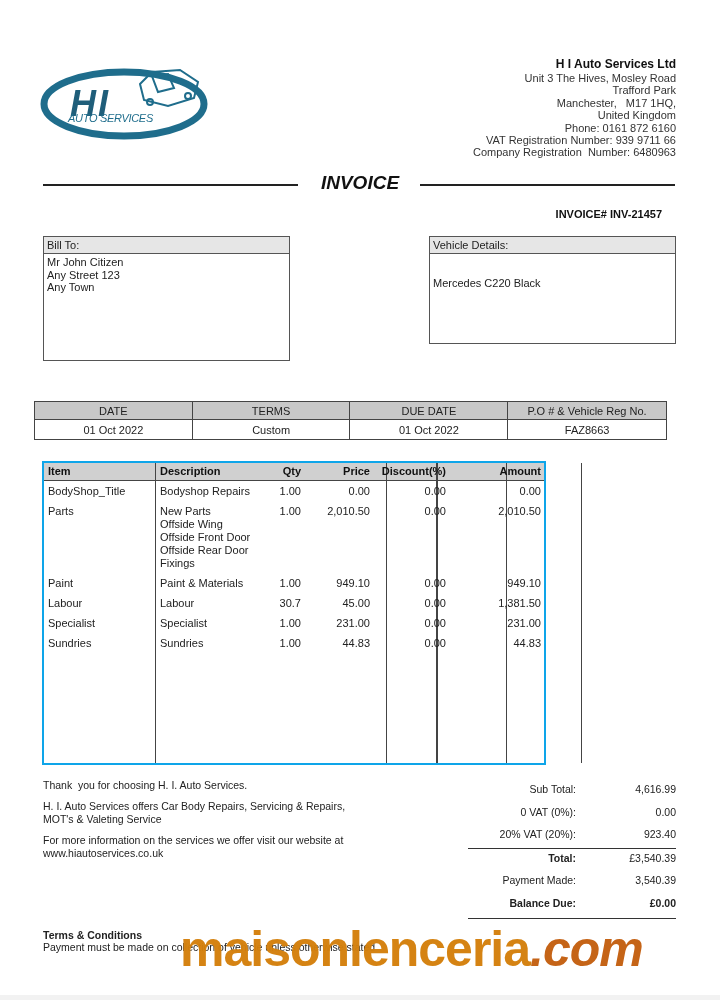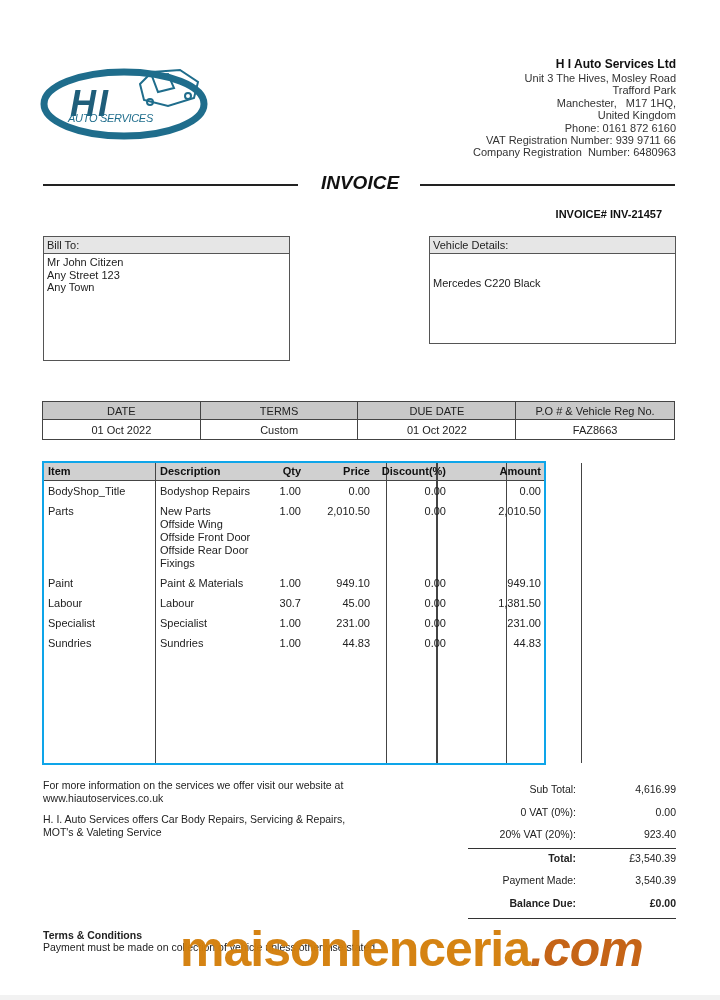--- a/index.html
+++ b/index.html
@@ -25,21 +25,21 @@
   
   .box { border: 1px solid #555; background: #fff; }
   .box .head { background: #e6e6e6; border-bottom: 1px solid #555; font-size: 11px; padding: 2px 3px; height: 17px; color: #222; }
   .box .body { font-size: 11px; padding: 2px 3px; line-height: 12.5px; color: #222; }
   #billto { left: 43px; top: 236px; width: 247px; height: 125px; }
   #vehicle { left: 429px; top: 236px; width: 247px; height: 108px; }
   #vehicle .body { padding-top: 22px; line-height: 14px; }
 
   
   table { border-collapse: collapse; }
-  #info { left: 42px; top: 401px; width: 633px; font-size: 11px; }
+  #info { left: 34px; top: 401px; width: 633px; font-size: 11px; }
   #info th { background: #c8c8c8; font-weight: normal; border: 1px solid #444; height: 18px; text-align: center; color: #222; }
   #info td { border: 1px solid #444; height: 20px; text-align: center; color: #222; }
 
   
   #items { left: 42px; top: 461px; width: 504px; height: 304px; border: 2px solid #0ea5e9; padding-left: 40px; }
   .col { position: absolute; top: 0; bottom: 0; border-right: 1px solid #444; }
   .hdrrow { position: absolute; left: 0; right: 0; top: 0; height: 18px; background: #d0d0d0; border-bottom: 1px solid #444; }
   .hcell { position: absolute; top: 2px; font-size: 11px; font-weight: bold; color: #111; }
   .cell { position: absolute; font-size: 11px; color: #222; line-height: 13px; }
   .r { text-align: right; }
@@ -192,22 +192,23 @@
       <div class="cell " style="left:4px;top:174px;">Sundries</div>
       <div class="cell" style="left:116px;top:174px;">Sundries</div>
       <div class="cell r" style="right:243px;top:174px;">1.00</div>
       <div class="cell r" style="right:174px;top:174px;">44.83</div>
       <div class="cell r" style="right:98px;top:174px;">0.00</div>
       <div class="cell r" style="right:3px;top:174px;">44.83</div>
     </div>
 </div>
 
 <div id="notes" class="abs">
+  <p style="white-space:pre-wrap;">Thank  you for choosing H. I. Auto Services.</p>
+  <p>H. I. Auto Services offers Car Body Repairs, Servicing &amp; Repairs, MOT's &amp; Valeting Service</p>
   <p>For more information on the services we offer visit our website at www.hiautoservices.co.uk</p>
-  <p>H. I. Auto Services offers Car Body Repairs, Servicing &amp; Repairs, MOT's &amp; Valeting Service</p>
 </div>
 
 <div id="totals" class="abs">
   <div class="trow">
     <span class="tlabel">Sub Total:</span>
     <span class="tval">4,616.99</span>
   </div>
   <div class="trow">
     <span class="tlabel">0 VAT (0%):</span>
     <span class="tval">0.00</span>

